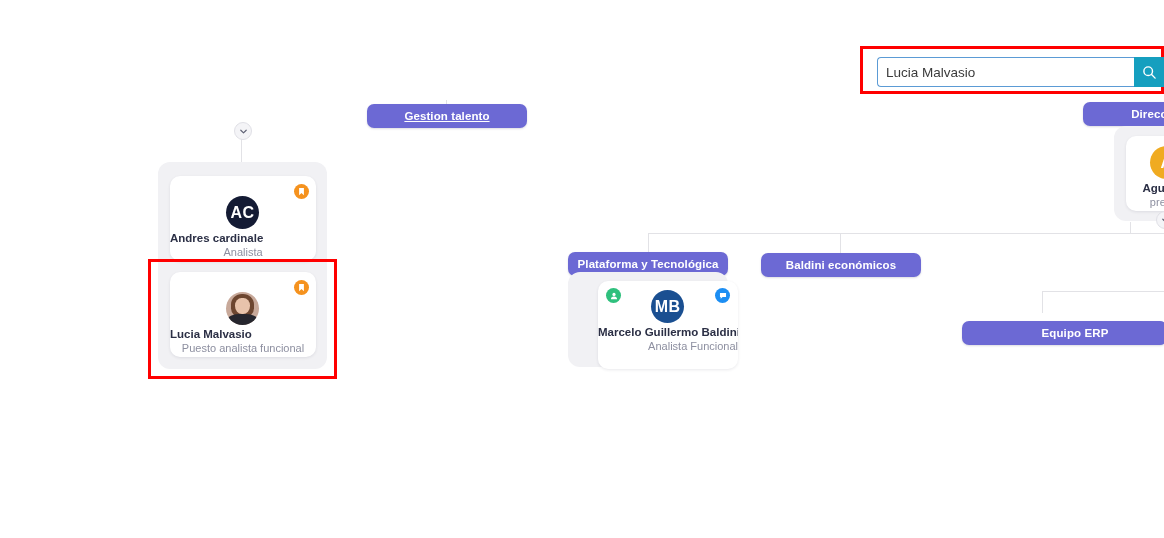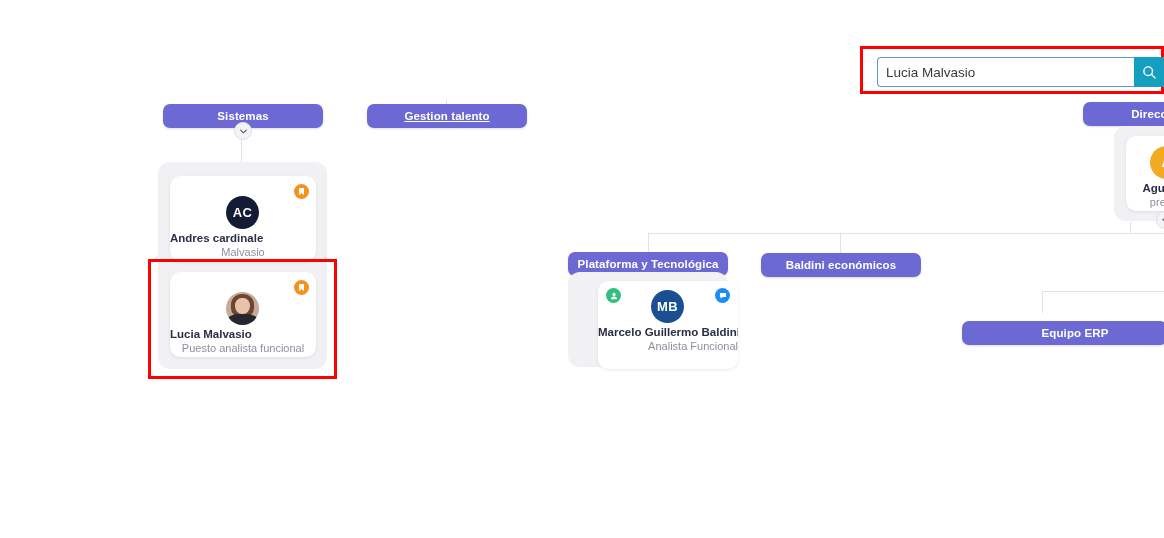--- a/index.html
+++ b/index.html
@@ -67,21 +67,21 @@
   .avatar {
     position: absolute;
     border-radius: 50%;
     display: flex;
     align-items: center;
     justify-content: center;
     color: #ffffff;
     font-weight: bold;
     overflow: hidden;
   }
-  .avatar.initials { font-size: 13px; letter-spacing: .4px; }
+  .avatar.initials { font-size: 16px; letter-spacing: .4px; }
   .person-name {
     position: absolute;
     width: 100%;
     text-align: left;
     font-size: 11.5px;
     font-weight: bold;
     color: #2b2f45;
     white-space: nowrap;
   }
   .person-role {
@@ -202,41 +202,40 @@
   <div class="conn conn-v" style="left:446px; top:100px; height:4px;"></div>
 
   <div class="conn conn-v" style="left:648px; top:233px; height:20px;"></div>
   <div class="conn conn-h" style="left:648px; top:233px; width:516px;"></div>
   <div class="conn conn-v" style="left:840px; top:233px; height:22px;"></div>
   <div class="conn conn-v" style="left:1130px; top:222px; height:12px;"></div>
 
   <div class="conn conn-h" style="left:1042px; top:291px; width:122px;"></div>
   <div class="conn conn-v" style="left:1042px; top:291px; height:22px;"></div>
 
-  <div class="dept-pill" style="left:163px; top:104px; width:160px;">Sistemas</div>
 
   <div class="chevron-btn" style="left:234px; top:122px;">
     <svg width="9" height="9" viewBox="0 0 10 10">
       <path d="M2 3.6 L5 6.6 L8 3.6" stroke="#5f6275" stroke-width="1.3" fill="none" stroke-linecap="round" stroke-linejoin="round"></path>
     </svg>
   </div>
 
   <div class="group-box" style="left:158px; top:162px; width:169px; height:207px;"></div>
 
   <div class="person-card" style="left:170px; top:176px; width:146px; height:85px;">
     <div class="badge-icon badge-orange" style="right:7px; top:8px;">
       <svg width="7" height="8" viewBox="0 0 8 10">
         <path d="M1 0 h6 v9 l-3 -2.6 l-3 2.6 z" fill="#ffffff"></path>
       </svg>
     </div>
     <div class="avatar initials" style="left:56px; top:20px; width:33px; height:33px; background:#141b34;">
       <span>AC</span>
     </div>
     <div class="person-name" style="top:56px;">Andres cardinale</div>
-    <div class="person-role" style="top:70px;">Malvasio</div>
+    <div class="person-role" style="top:70px;">Analista</div>
   </div>
 
   <div class="person-card" style="left:170px; top:272px; width:146px; height:85px;">
     <div class="badge-icon badge-orange" style="right:7px; top:8px;">
       <svg width="7" height="8" viewBox="0 0 8 10">
         <path d="M1 0 h6 v9 l-3 -2.6 l-3 2.6 z" fill="#ffffff"></path>
       </svg>
     </div>
     <div class="avatar photo-av" style="left:56px; top:20px; width:33px; height:33px;">
       <span class="ph-hair"></span>

